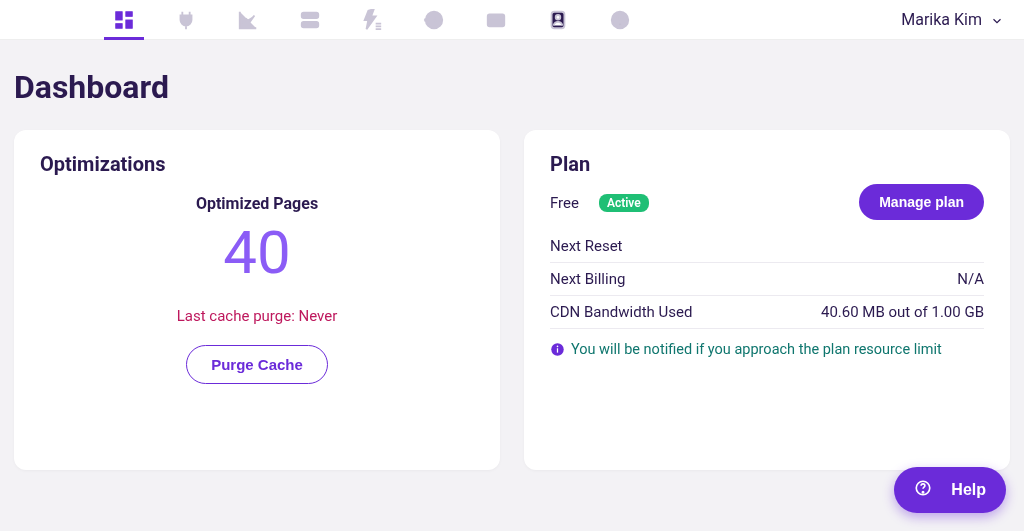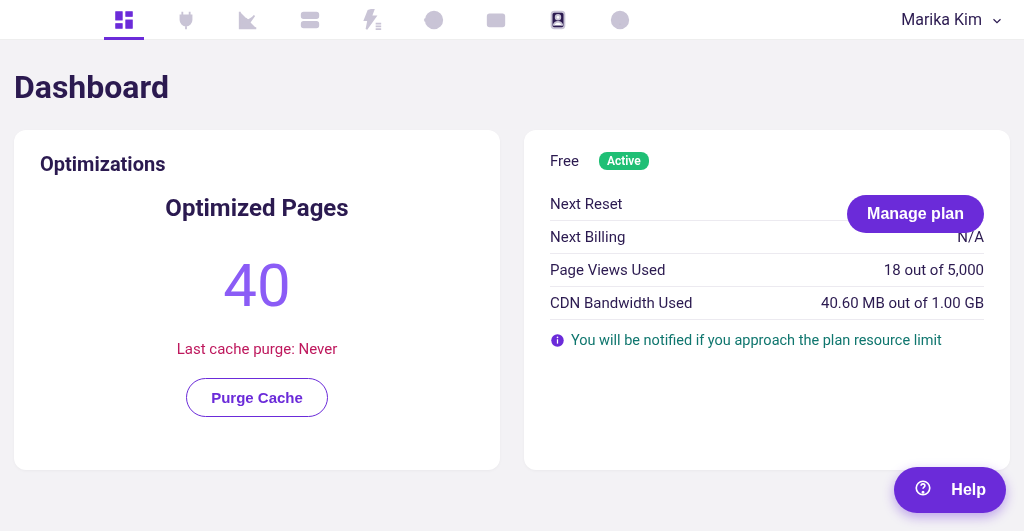--- a/index.html
+++ b/index.html
@@ -49,40 +49,40 @@
   .card {
     background: #fff; border-radius: 12px; padding: 22px 26px;
     box-shadow: 0 1px 3px rgba(0,0,0,0.04);
   }
   .card.opt { flex: 0 0 486px; min-height: 340px; }
   .card.plan { flex: 1; min-height: 340px; position: relative; }
   .card h2 { font-size: 20px; font-weight: 700; color: #2b1a50; margin-bottom: 18px; }
 
   
   .opt-inner { text-align: center; margin-top: 14px; }
-  .opt-sub { font-size: 24px; font-weight: 700; margin-bottom: 34px; }
+  .opt-sub { font-size: 16px; font-weight: 700; margin-bottom: 10px; }
   .opt-num { font-size: 60px; font-weight: 400; color: #8b5cf6; line-height: 1; }
   .opt-cache { font-size: 15px; color: #be185d; margin-top: 24px; margin-bottom: 20px; }
   .btn-outline {
     display: inline-block; padding: 10px 24px; border: 1.5px solid #6b2bd9;
     color: #6b2bd9; border-radius: 999px; font-size: 15px; font-weight: 600;
     background: #fff; cursor: pointer;
   }
 
   
   .plan-head { display: flex; align-items: center; gap: 20px; margin-bottom: 18px; }
   .plan-name { font-size: 15px; color: #2b1a50; }
   .badge-active {
     background: #1fbf75; color: #fff; font-size: 12px; font-weight: 600;
     padding: 2px 8px; border-radius: 8px;
   }
   .btn-manage {
-    position: absolute; top: 65px; right: 26px;
+    position: absolute; top: 54px; right: 26px;
     background: #6b2bd9; color: #fff; border: none;
-    padding: 10px 20px; border-radius: 999px; font-size: 16px; font-weight: 600;
+    padding: 10px 20px; border-radius: 999px; font-size: 14px; font-weight: 600;
     cursor: pointer;
   }
   .plan-rows { margin-top: 6px; }
   .plan-row {
     display: flex; justify-content: space-between; align-items: center;
     padding: 7px 0; border-bottom: 1px solid #eceaf0; font-size: 15px;
   }
   .plan-row .label { color: #2b1a50; }
   .plan-row .value { color: #2b1a50; }
   .plan-note {
@@ -205,38 +205,35 @@
       <h2>Optimizations</h2>
       <div class="opt-inner">
         <div class="opt-sub">Optimized Pages</div>
         <div class="opt-num">40</div>
         <div class="opt-cache">Last cache purge: Never</div>
         <button class="btn-outline">Purge Cache</button>
       </div>
     </div>
 
     <div class="card plan">
+      <h2>Plan</h2>
       <div class="plan-head">
         <span class="plan-name">Free</span>
         <span class="badge-active">Active</span>
       </div>
       <button class="btn-manage">Manage plan</button>
       <div class="plan-rows">
         <div class="plan-row">
           <span class="label">Next Reset</span>
         </div>
         <div class="plan-row">
           <span class="label">Next Billing</span>
           <span class="value">N/A</span>
         </div>
         <div class="plan-row">
-          <span class="label">Page Views Used</span>
-          <span class="value">18 out of 5,000</span>
-        </div>
-        <div class="plan-row">
           <span class="label">CDN Bandwidth Used</span>
           <span class="value">40.60 MB out of 1.00 GB</span>
         </div>
       </div>
       <div class="plan-note">
         <span class="info-icon">
           <svg viewBox="0 0 24 24" fill="currentColor">
               <circle cx="12" cy="12" r="10"></circle>
               <rect x="11" y="10" width="2" height="7" fill="#fff"></rect>
               <circle cx="12" cy="7" r="1.3" fill="#fff"></circle>

